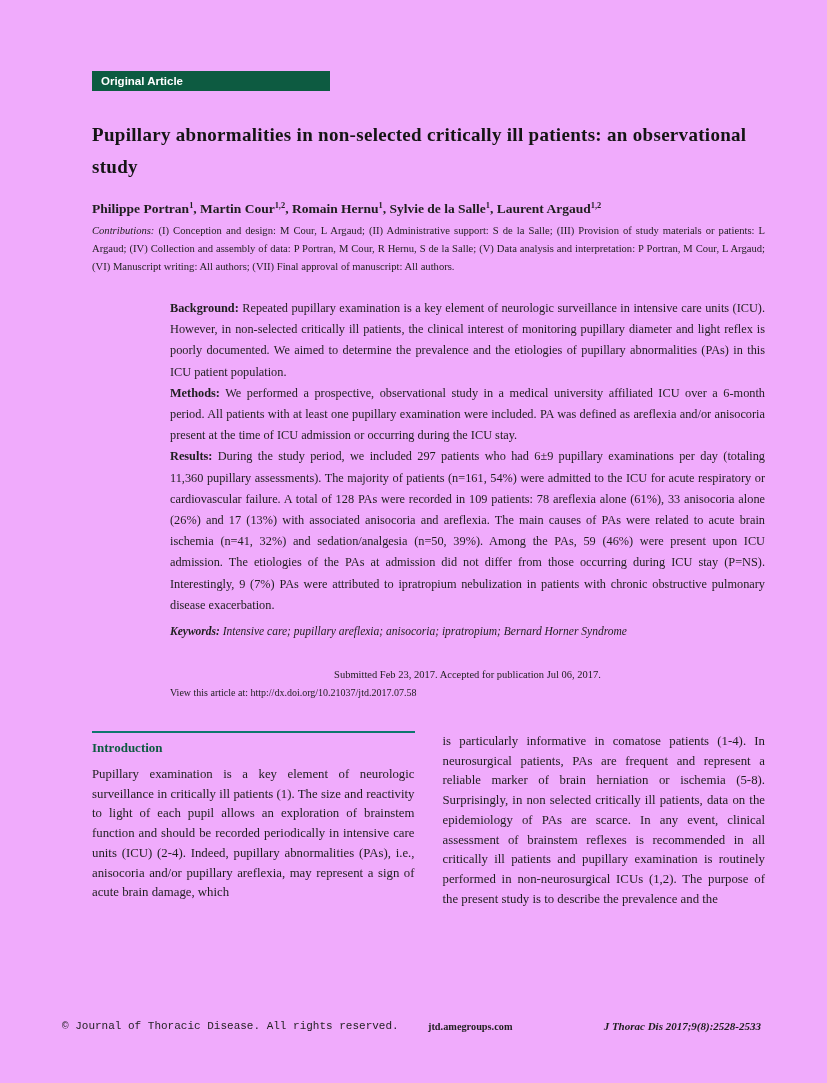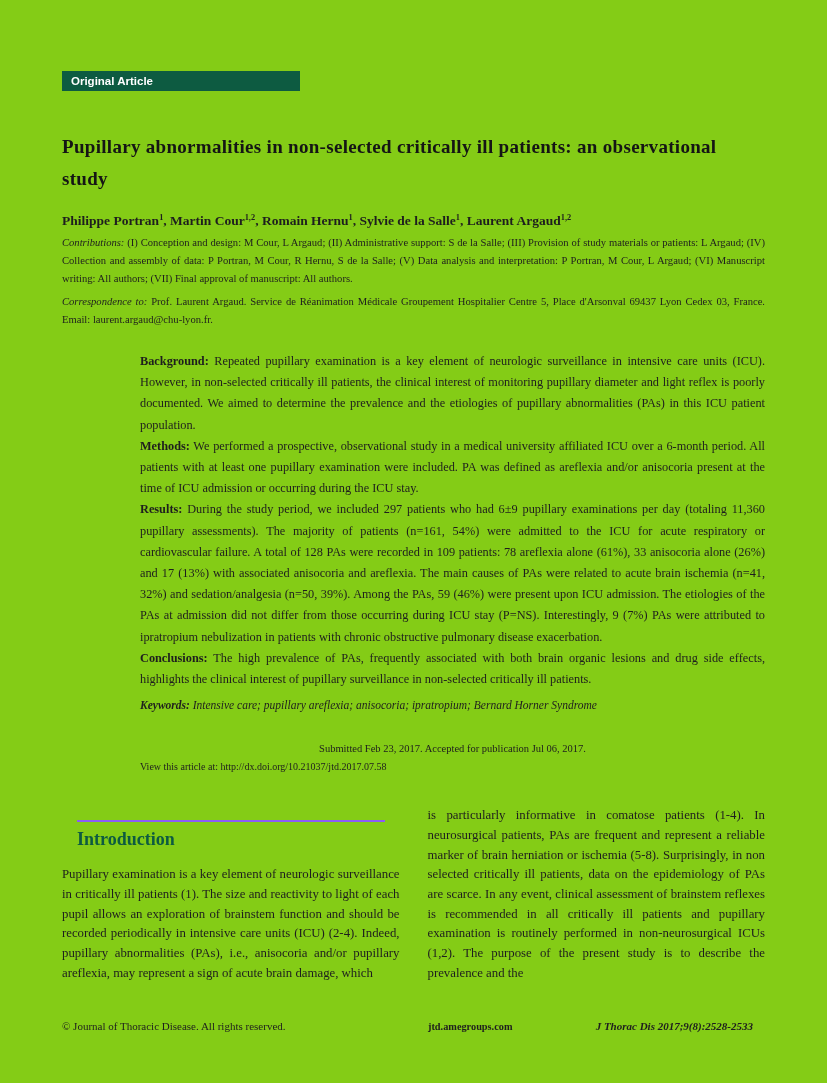--- a/index.html
+++ b/index.html
@@ -1,33 +1,33 @@
 <!DOCTYPE html>
 <html style="--accent: #0d5b41;"><head>
 <meta charset="utf-8">
 <style>
   * { box-sizing: border-box; }
   html, body { margin: 0; padding: 0; background: #e6e6e6; }
   .page {
     width: 827px; height: 1083px; margin: 0 auto; position: relative;
-    background: #84cc16; color: #1e1e1e; overflow: hidden;
-    padding: 71px 62px 0 62px;
+    background: #f0abfc; color: #1e1e1e; overflow: hidden;
+    padding: 71px 62px 0 92px;
     font-family: "Liberation Serif", "DejaVu Serif", serif;
   }
   p { margin: 0; }
   sup { font-size: 0.62em; line-height: 0; }
 
   .badge {
     width: 238px; height: 20px; background: var(--accent, #0d5b41);
     color: #fff; font-family: "Liberation Sans", sans-serif;
     font-size: 11.5px; font-weight: bold; line-height: 20px;
     padding-left: 9px;
   }
   .title {
-    margin: 40px 0 0 0; font-size: 19px; font-weight: bold;
+    margin: 28px 0 0 0; font-size: 19px; font-weight: bold;
     line-height: 32px; letter-spacing: 0.3px; color: #151515;
   }
   .authors { margin-top: 18px; font-size: 13.5px; font-weight: bold; }
   .affiliations {
     margin-top: 16px; font-size: 10.6px; line-height: 18px; text-align: justify;
   }
   .metapar { font-size: 10.6px; line-height: 18px; text-align: justify; margin-top: 5px; }
   .metapar i { font-style: italic; }
   .email, .plain-link { color: inherit; text-decoration: none; }
 
@@ -35,55 +35,53 @@
   .abs-par { font-size: 12.3px; line-height: 21.2px; text-align: justify; }
   .abs-par b { font-weight: bold; }
   .keywords { margin-top: 6px; font-size: 11.5px; line-height: 19px; text-align: justify; font-style: italic; }
   .dates { margin-top: 25px; font-size: 10.5px; line-height: 17.5px; text-align: center; }
   .doi  { font-size: 10.5px; line-height: 17.5px; }
   .view { font-size: 10px; line-height: 17.5px; }
 
   .columns { display: flex; gap: 28px; margin-top: 30px; }
   .col { flex: 1 1 0; min-width: 0; }
   .col-heading {
-    margin: 15px; border-top: 2px solid #8b5cf6; padding-top: 7px;
-    color: var(--accent, #0d5b41); font-size: 18px; font-weight: bold;
+    margin: 0; border-top: 2px solid #0f766e; padding-top: 7px;
+    color: var(--accent, #0d5b41); font-size: 13px; font-weight: bold;
   }
   .col .body-par { margin-top: 9px; }
   .col-right .body-par { margin-top: 1px; }
   .body-par { font-size: 12.8px; line-height: 19.7px; text-align: justify; }
 
   .footer { position: absolute; left: 62px; right: 62px; top: 1020px; height: 20px; font-size: 11px; }
-  .f-copy { position: absolute; left: 0; top: 0; }
+  .f-copy { position: absolute; left: 0; top: 0; font-family: Liberation Mono, monospace; }
   .f-site { position: absolute; left: 366px; top: 1px; font-family: Liberation Serif, serif; font-weight: bold; font-size: 10.3px; }
-  .f-cite { position: absolute; right: 12px; top: 0; font-style: italic; font-weight: bold; }
+  .f-cite { position: absolute; right: 4px; top: 0; font-style: italic; font-weight: bold; }
 </style>
 </head>
 <body>
 
 <div class="page">
 
   <div class="badge">
     <span>Original Article</span>
   </div>
 
   <h1 class="title">Pupillary abnormalities in non-selected critically ill patients: an observational study</h1>
 
   <div class="authors"><span>Philippe Portran</span><sup>1</sup>, <span>Martin Cour</span><sup>1,2</sup>, <span>Romain Hernu</span><sup>1</sup>, <span>Sylvie de la Salle</span><sup>1</sup>, <span>Laurent Argaud</span><sup>1,2</sup></div>
 
 
   <p class="metapar"><i>Contributions:</i><span> (I) Conception and design: M Cour, L Argaud; (II) Administrative support: S de la Salle; (III) Provision of study materials or patients: L Argaud; (IV) Collection and assembly of data: P Portran, M Cour, R Hernu, S de la Salle; (V) Data analysis and interpretation: P Portran, M Cour, L Argaud; (VI) Manuscript writing: All authors; (VII) Final approval of manuscript: All authors.</span></p>
 
-  <p class="metapar"><i>Correspondence to:</i><span> Prof. Laurent Argaud. Service de Réanimation Médicale Groupement Hospitalier Centre 5, Place d'Arsonval 69437 Lyon Cedex 03, France. Email: </span><span class="email">laurent.argaud@chu-lyon.fr.</span></p>
 
   <section class="abstract">
     <p class="abs-par"><b>Background:</b><span> Repeated pupillary examination is a key element of neurologic surveillance in intensive care units (ICU). However, in non-selected critically ill patients, the clinical interest of monitoring pupillary diameter and light reflex is poorly documented. We aimed to determine the prevalence and the etiologies of pupillary abnormalities (PAs) in this ICU patient population.</span></p>
     <p class="abs-par"><b>Methods:</b><span> We performed a prospective, observational study in a medical university affiliated ICU over a 6-month period. All patients with at least one pupillary examination were included. PA was defined as areflexia and/or anisocoria present at the time of ICU admission or occurring during the ICU stay.</span></p>
     <p class="abs-par"><b>Results:</b><span> During the study period, we included 297 patients who had 6±9 pupillary examinations per day (totaling 11,360 pupillary assessments). The majority of patients (n=161, 54%) were admitted to the ICU for acute respiratory or cardiovascular failure. A total of 128 PAs were recorded in 109 patients: 78 areflexia alone (61%), 33 anisocoria alone (26%) and 17 (13%) with associated anisocoria and areflexia. The main causes of PAs were related to acute brain ischemia (n=41, 32%) and sedation/analgesia (n=50, 39%). Among the PAs, 59 (46%) were present upon ICU admission. The etiologies of the PAs at admission did not differ from those occurring during ICU stay (P=NS). Interestingly, 9 (7%) PAs were attributed to ipratropium nebulization in patients with chronic obstructive pulmonary disease exacerbation.</span></p>
-    <p class="abs-par"><b>Conclusions:</b><span> The high prevalence of PAs, frequently associated with both brain organic lesions and drug side effects, highlights the clinical interest of pupillary surveillance in non-selected critically ill patients.</span></p>
 
     <p class="keywords"><b>Keywords:</b><span> Intensive care; pupillary areflexia; anisocoria; ipratropium; Bernard Horner Syndrome</span></p>
 
     <div class="dates">Submitted Feb 23, 2017. Accepted for publication Jul 06, 2017.</div>
     <div class="view"><span>View this article at: </span><a class="plain-link" href="#">http://dx.doi.org/10.21037/jtd.2017.07.58</a></div>
   </section>
 
   <section class="columns">
     <div class="col">
       <h2 class="col-heading">Introduction</h2>

